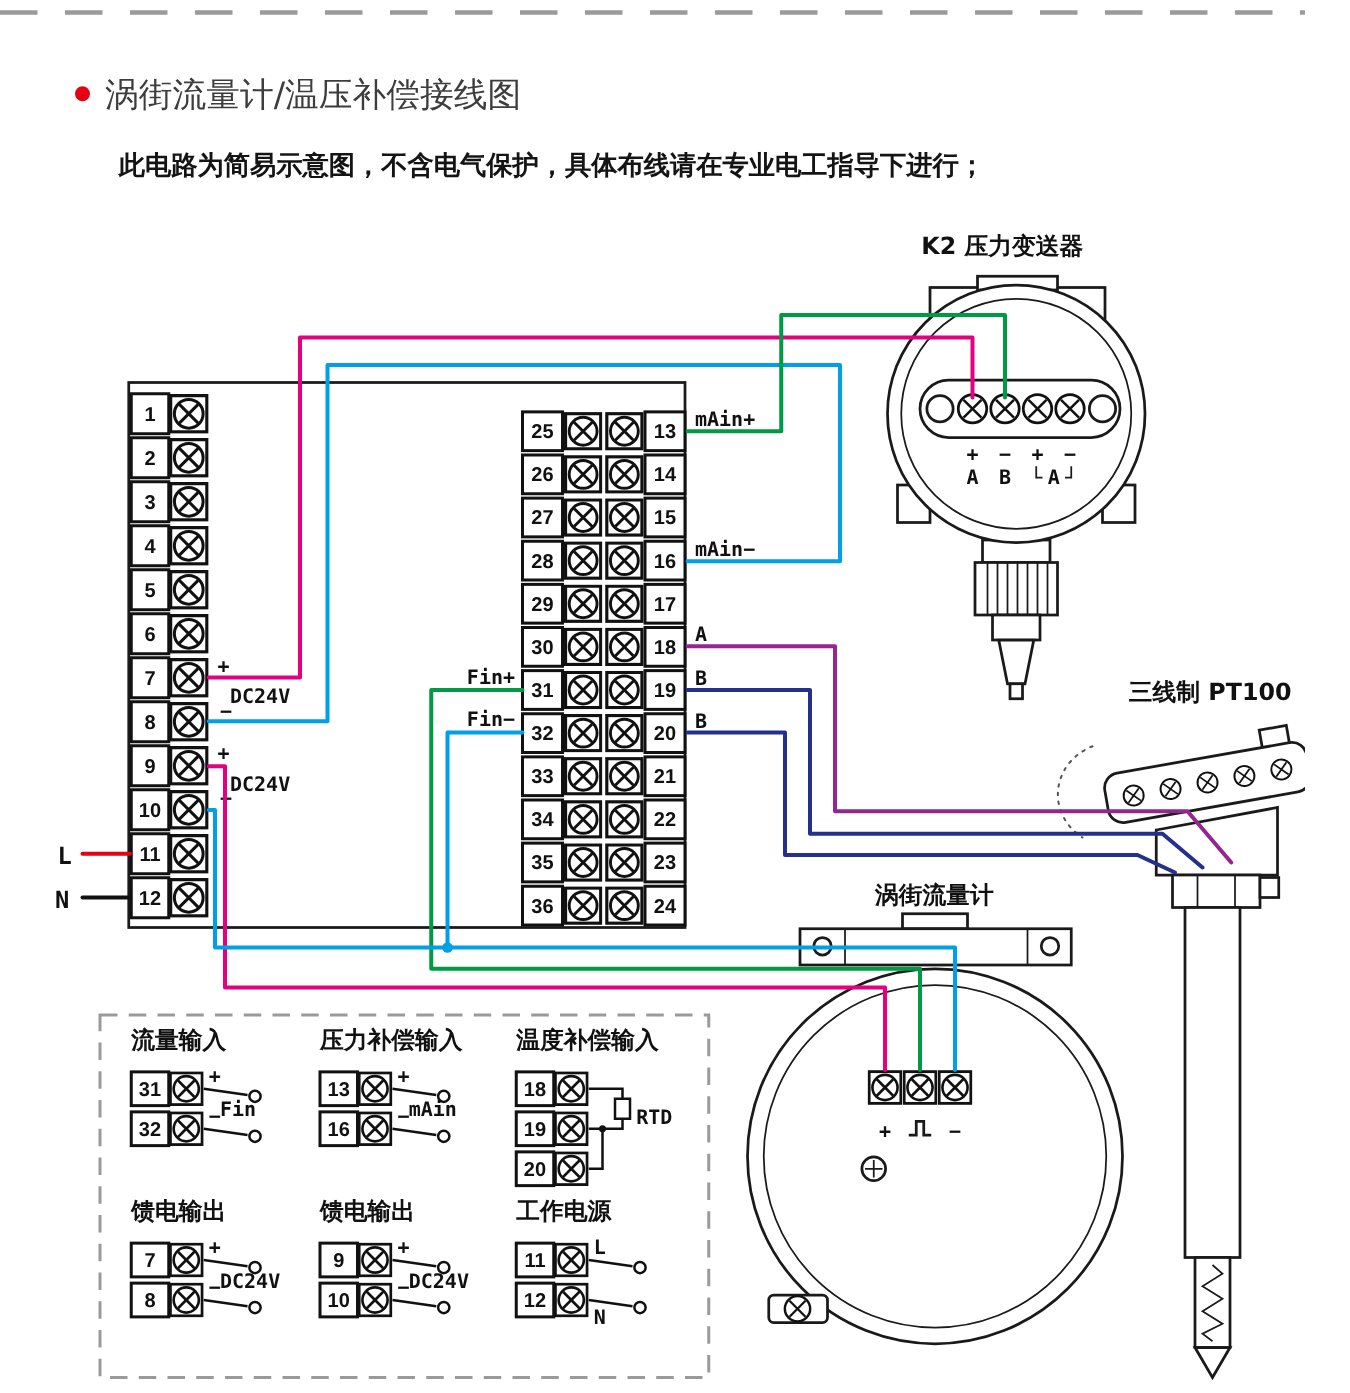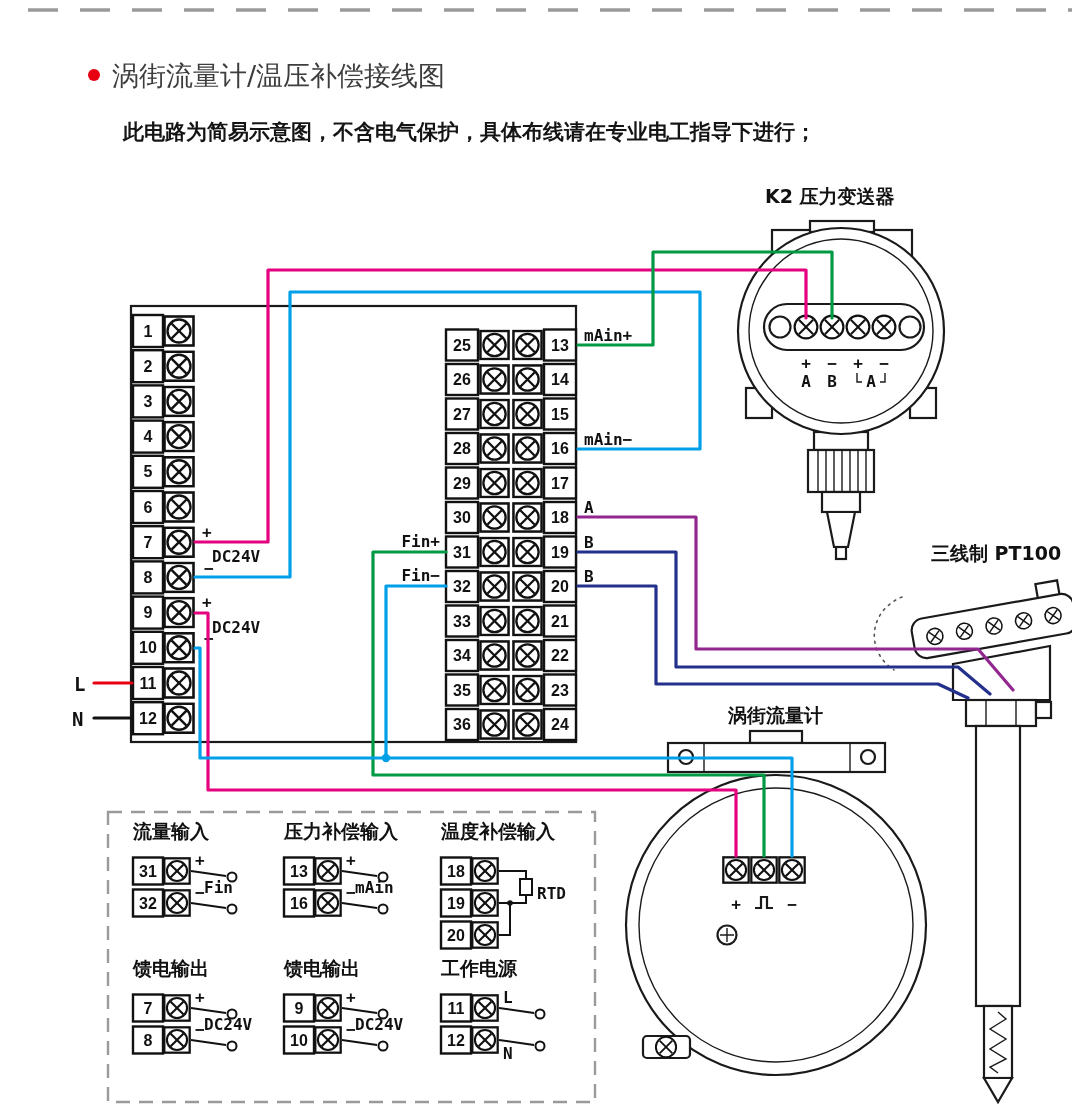--- a/index.html
+++ b/index.html
@@ -1,16 +1,16 @@
 <!DOCTYPE html>
 <html><head>
 <meta charset="utf-8">
 <style>
   html,body{margin:0;padding:0;background:#fff;}
-  .page{position:relative;width:1044px;height:1114px;background:#fff;overflow:hidden;margin-left:28px;}
+  .page{position:relative;width:1044px;height:1114px;background:#fff;overflow:hidden;}
   svg{display:block;}
   text{font-family:"DejaVu Sans",sans-serif;}
   .title{font-size:27px;fill:#3d3d3d;}
   .subtitle{font-size:21px;font-weight:bold;fill:#141414;}
   .devlabel{font-size:19px;font-weight:bold;fill:#111;}
   .ltitle{font-size:19px;font-weight:bold;fill:#111;}
   .num{font:bold 16px "Liberation Sans",sans-serif;fill:#111;text-anchor:middle;}
   .tech{font:bold 16px "DejaVu Sans Mono",monospace;fill:#111;}
   .big{font-size:19px;}
   .ra{text-anchor:end;}

